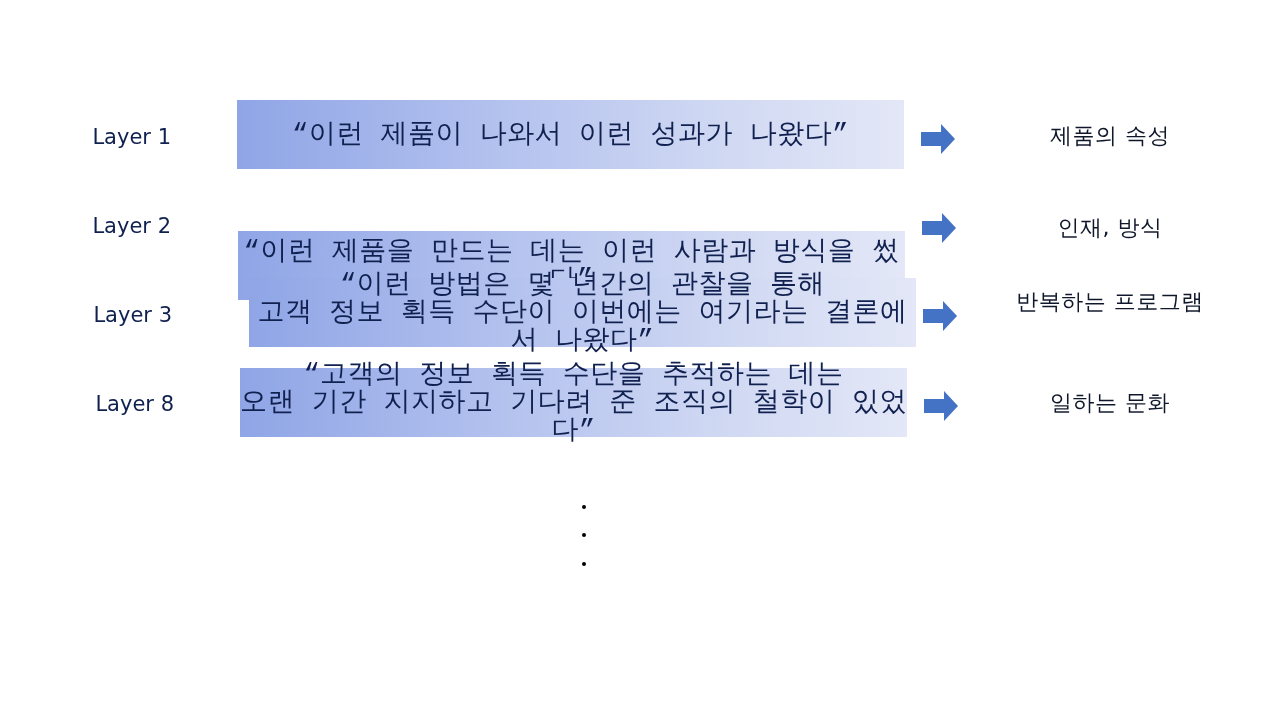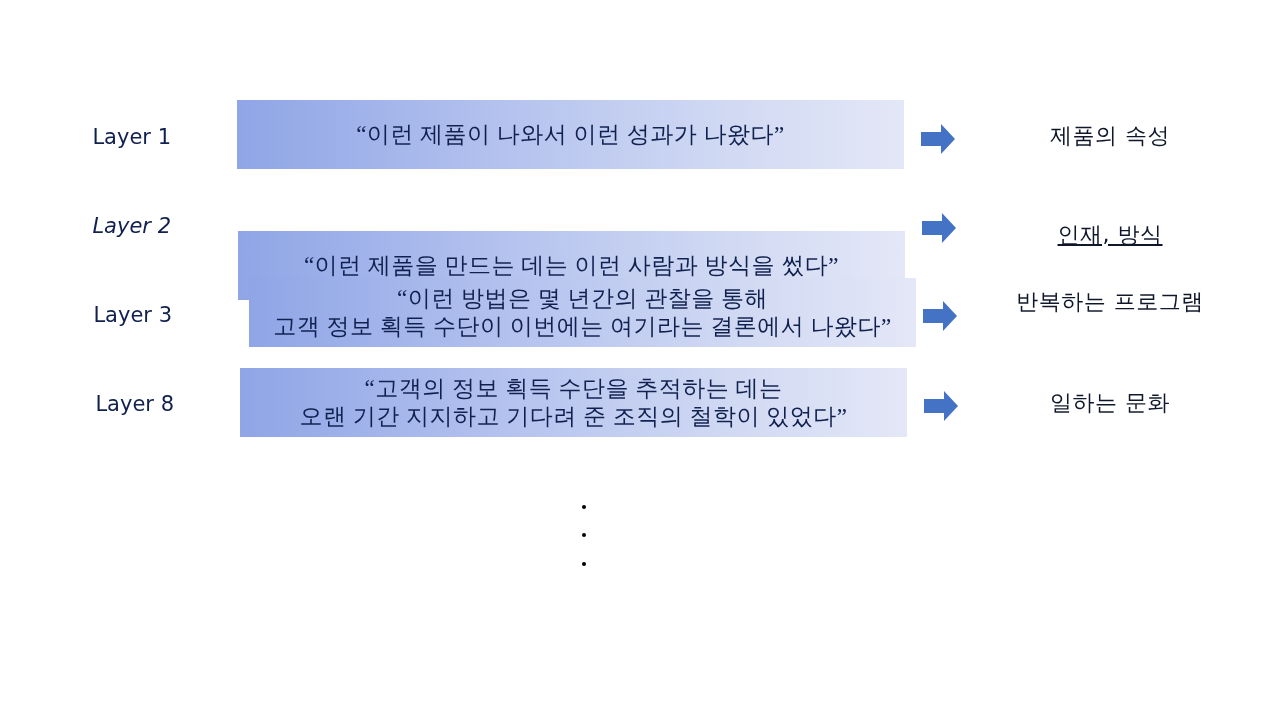--- a/index.html
+++ b/index.html
@@ -29,26 +29,26 @@
       width: 667px;
       height: 69px;
       background: linear-gradient(to right, #8fa5e6 0%, #b4c2ee 40%, #d2daf3 75%, #e3e7f7 100%);
       display: flex;
       align-items: center;
       justify-content: center;
       text-align: center;
       box-sizing: border-box;
     }
     .quote-text {
-      font-size: 23px;
+      font-size: 27px;
       line-height: 28px;
       color: #10204f;
       white-space: pre-line;
       letter-spacing: 0.5px;
-      font-family: Liberation Serif, serif;
+      font-family: Liberation Mono, monospace;
     }
     .arrow {
       position: absolute;
       width: 34px;
       height: 30px;
     }
     .result-label {
       position: absolute;
       width: 260px;
       text-align: center;
@@ -74,28 +74,28 @@
   <div class="quote-box" style="left:237px; top:100px;">
     <div class="quote-text">“이런 제품이 나와서 이런 성과가 나왔다”</div>
   </div>
   <svg class="arrow" style="left:921px; top:124px;" viewBox="0 0 34 30">
     <polygon points="0,8 20,8 20,0 34,15 20,30 20,22 0,22" fill="#4472c4"></polygon>
   </svg>
   <div class="result-label" style="left:980px; top:122px;">제품의 속성</div>
 </div>
 
 <div>
-  <div class="layer-label" style="left:31px; top:213px;font-style:italic;">Layer 2</div>
+  <div class="layer-label" style="left:31px; top:213px;">Layer 2</div>
   <div class="quote-box" style="left:238px; top:190px;margin-top:41px;">
     <div class="quote-text">“이런 제품을 만드는 데는 이런 사람과 방식을 썼다”</div>
   </div>
   <svg class="arrow" style="left:922px; top:213px;" viewBox="0 0 34 30">
     <polygon points="0,8 20,8 20,0 34,15 20,30 20,22 0,22" fill="#4472c4"></polygon>
   </svg>
-  <div class="result-label" style="left:980px; top:221px;text-decoration:underline;">인재, 방식</div>
+  <div class="result-label" style="left:980px; top:214px;">인재, 방식</div>
 </div>
 
 <div>
   <div class="layer-label" style="left:32px; top:302px;">Layer 3</div>
   <div class="quote-box" style="left:249px; top:278px;">
     <div class="quote-text">“이런 방법은 몇 년간의 관찰을 통해
 고객 정보 획득 수단이 이번에는 여기라는 결론에서 나왔다”</div>
   </div>
   <svg class="arrow" style="left:923px; top:301px;" viewBox="0 0 34 30">
     <polygon points="0,8 20,8 20,0 34,15 20,30 20,22 0,22" fill="#4472c4"></polygon>

